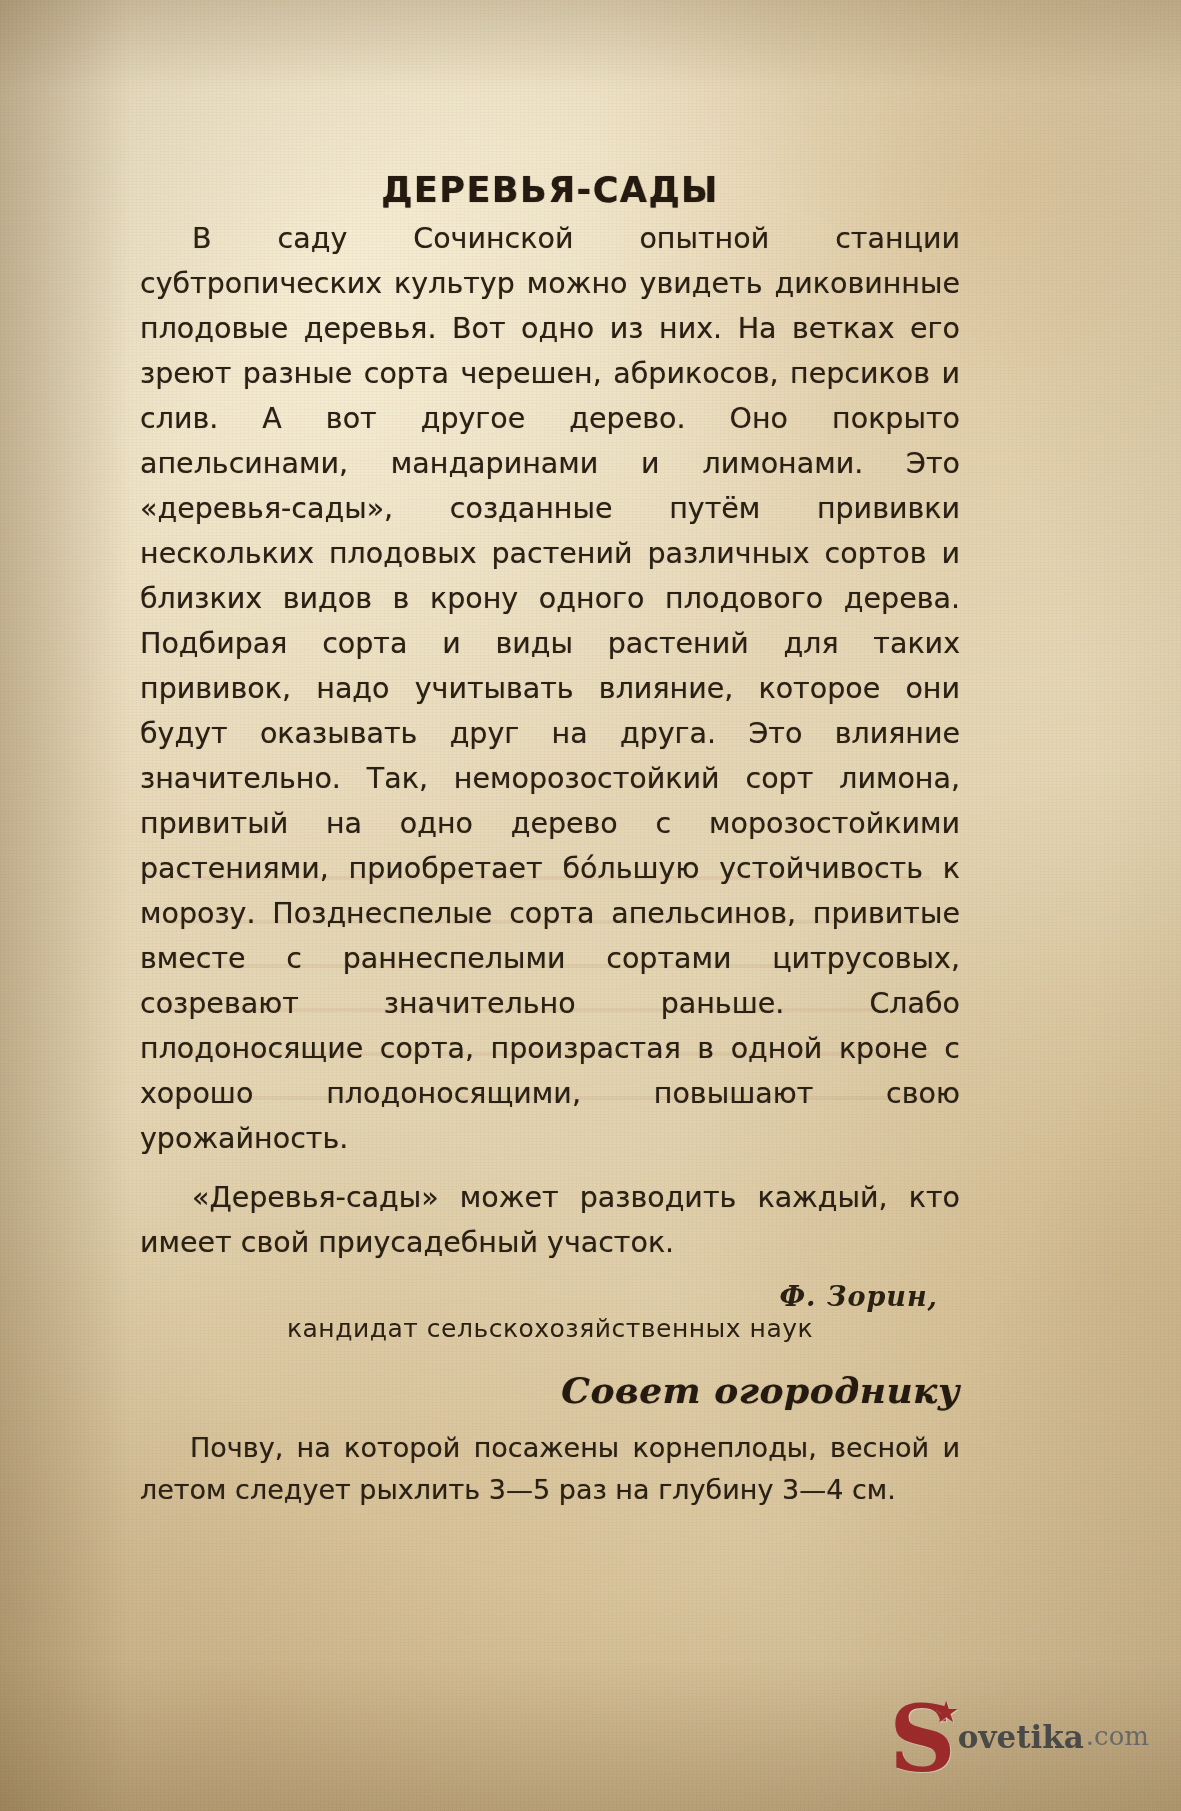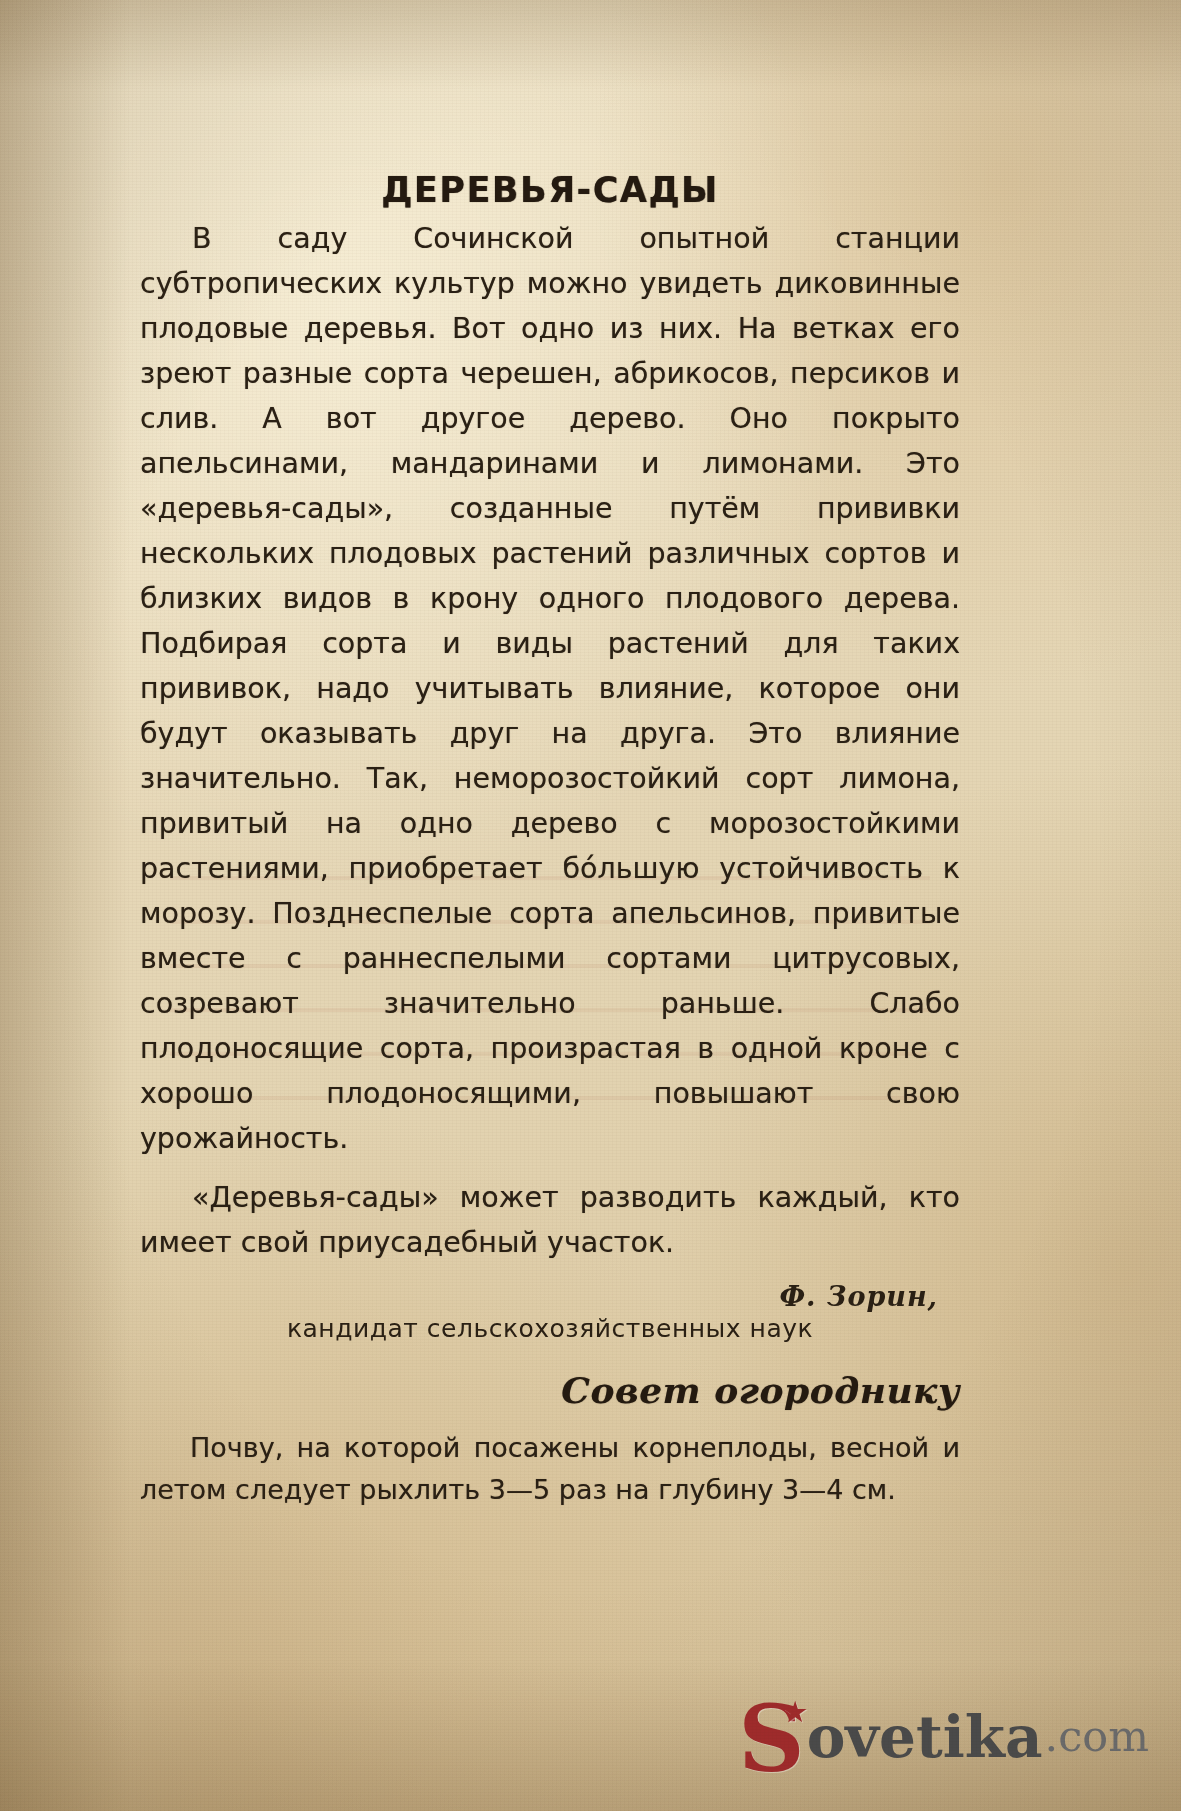--- a/index.html
+++ b/index.html
@@ -164,29 +164,29 @@
     position: absolute;
     top: -4px;
     right: -2px;
     font-size: 26px;
     color: #9e2b2b;
     line-height: 1;
   }
   .wm-rest {
     font-family: "DejaVu Serif", serif;
     font-weight: 700;
-    font-size: 58px;
+    font-size: 31px;
     color: #4a4a4a;
     letter-spacing: 0px;
     padding-bottom: 6px;
   }
   .wm-dotcom {
     font-family: "DejaVu Serif", serif;
     font-weight: 400;
-    font-size: 43px;
+    font-size: 26px;
     color: #6a6a6a;
     padding-bottom: 8px;
   }
 
   
   .ghost {
     position: absolute;
     left: 170px;
     top: 860px;
     width: 760px;

